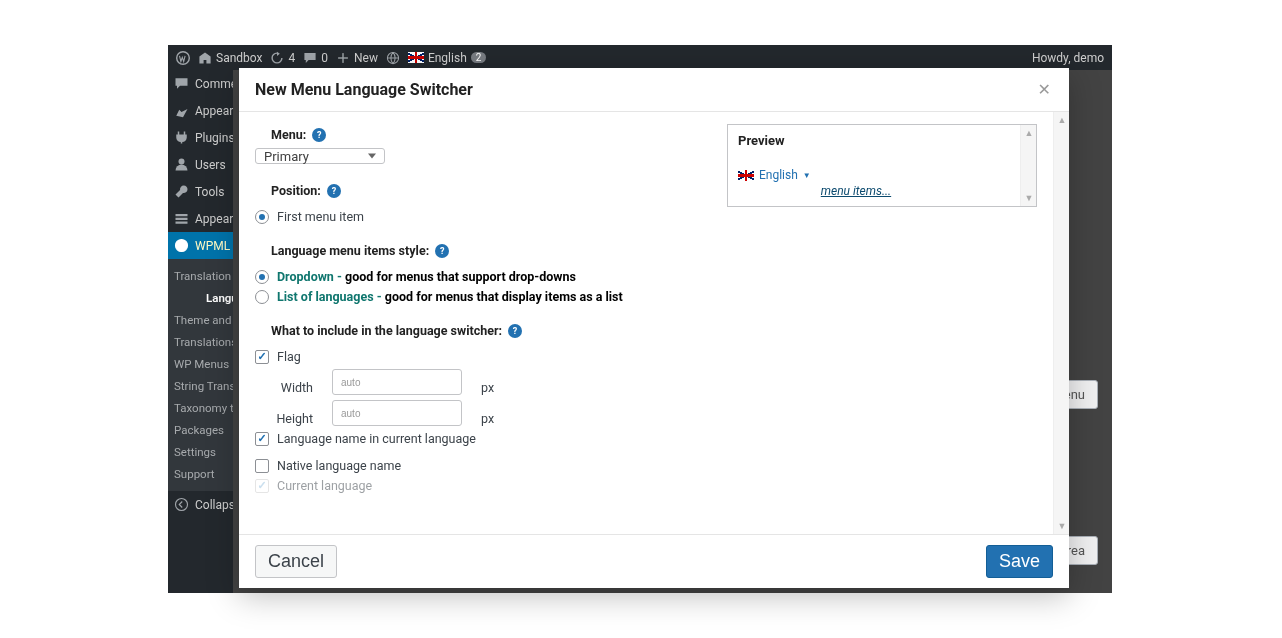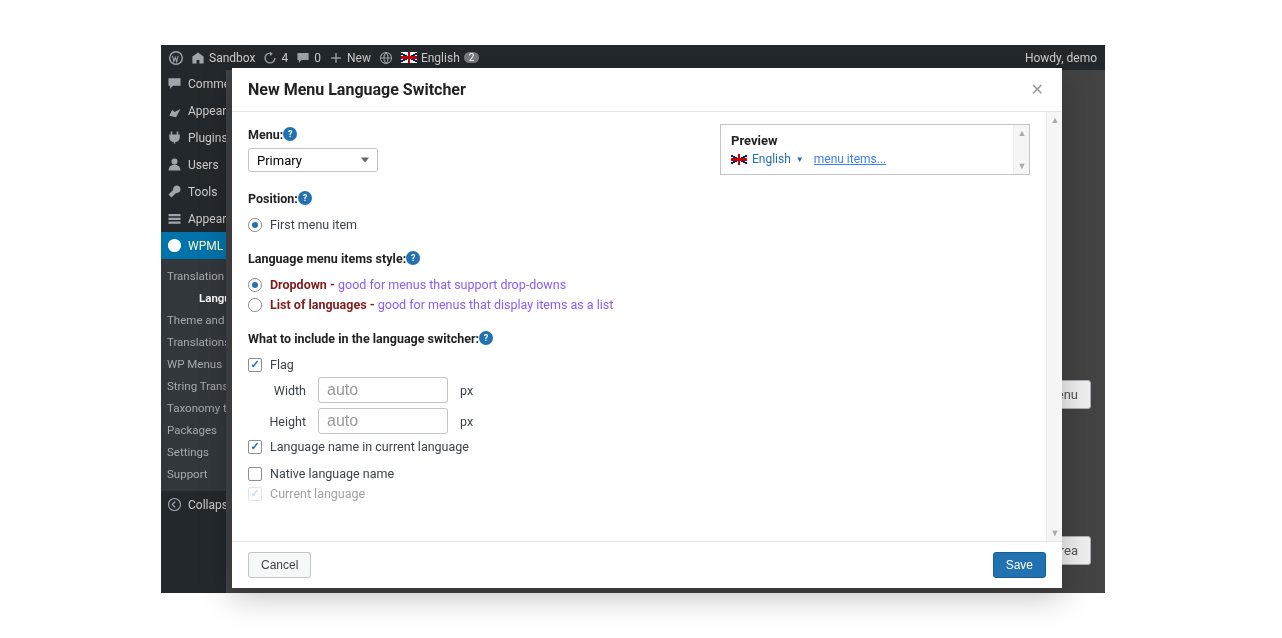--- a/index.html
+++ b/index.html
@@ -5,21 +5,21 @@
   * { box-sizing: border-box; margin: 0; padding: 0; }
   body {
     font-family: -apple-system, BlinkMacSystemFont, "Segoe UI", Roboto, Helvetica, Arial, sans-serif;
     background: #fff;
     width: 1282px;
     height: 638px;
     position: relative;
   }
   .outer-black {
     position: absolute;
-    left: 0;
+    left: 7px;
     top: 8px;
     width: 1266px;
     height: 622px;
     background: #000;
   }
   .inner-white {
     position: absolute;
     left: 0; top: 0;
     width: 1266px;
     height: 622px;
@@ -166,44 +166,46 @@
     gap: 20px;
     align-items: flex-start;
   }
   .col-left { flex: 1; }
   .col-right { width: 310px; }
   .form-label {
     font-size: 12.5px;
     font-weight: 700;
     color: #222;
     display: inline-flex;
-    align-items: flex-start;
+    align-items: center;
+    gap: 6px;
     margin-bottom: 6px;
+    margin-left: 16px;
   }
   .help-icon {
     width: 14px;
     height: 14px;
     border-radius: 50%;
     background: #2271b1;
     color: #fff;
     font-size: 9px;
     font-weight: bold;
     display: inline-flex;
     align-items: center;
     justify-content: center;
   }
   .wp-select {
     width: 130px;
-    height: 24px;
+    height: 16px;
     border: 1px solid #c3c4c7;
     border-radius: 3px;
     background: #fff;
     padding: 0 24px 0 8px;
     font-size: 13px;
-    color: #000000;
+    color: #404040;
     display: flex;
     align-items: center;
     position: relative;
   }
   .wp-select::after {
     content: "";
     position: absolute;
     right: 8px;
     top: 50%;
     width: 0;
@@ -251,40 +253,40 @@
     background: #fff;
     color: #2271b1;
     font-size: 11px;
     flex-shrink: 0;
   }
   .checkbox.checked::after {
     content: "✓";
     font-weight: bold;
   }
   .desc {
-    font-weight: 400;
-    color: #8b5cf6;
-  }
-  .strong { font-weight: 700; color: #7f1d1d; }
+    font-weight: 700;
+    color: #000000;
+  }
+  .strong { font-weight: 700; color: #0f766e; }
   .dim-row {
     display: flex;
-    align-items: center;
-    gap: 12px;
+    align-items: flex-end;
+    gap: 19px;
     margin: 5px 0 5px 20px;
     font-size: 12.5px;
     color: #3c434a;
   }
   .dim-row .lbl { width: 38px; text-align: right; }
   .dim-row input {
     width: 130px;
     height: 26px;
     border: 1px solid #c3c4c7;
     border-radius: 3px;
     padding: 0 8px;
-    font-size: 16px;
+    font-size: 10px;
   }
   .dim-row input::placeholder { color: #999; }
   .preview-box {
     border: 1px solid #c3c4c7;
     background: #fff;
     border-radius: 0;
     position: relative;
     padding: 8px 22px 8px 10px;
     font-size: 12px;
   }
@@ -300,22 +302,24 @@
     gap: 10px;
   }
   .preview-box .pv-row .lnk {
     color: #2271b1;
     text-decoration: none;
     display: inline-flex;
     align-items: center;
     gap: 5px;
   }
   .preview-box .pv-row .lnk2 {
-    color: #3b82f6;
+    color: #0c4a6e;
     text-decoration: underline;
+    font-style: italic;
+    margin-top: 32px;
   }
   .preview-box .pv-scroll {
     position: absolute;
     right: 0; top: 0; bottom: 0;
     width: 16px;
     background: #f5f5f5;
     border-left: 1px solid #eee;
   }
   .preview-box .pv-scroll .arrow {
     position: absolute;
@@ -329,21 +333,21 @@
   }
   .preview-box .pv-scroll .arrow.up { top: 2px; }
   .preview-box .pv-scroll .arrow.down { bottom: 2px; }
   .modal-footer {
     padding: 10px 16px;
     display: flex;
     align-items: center;
     justify-content: space-between;
   }
   .btn {
-    font-size: 12px;
+    font-size: 18px;
     padding: 5px 12px;
     border-radius: 3px;
     cursor: pointer;
   }
   .btn-secondary {
     background: #f6f7f7;
     border: 1px solid #c3c4c7;
     color: #3c434a;
   }
   .btn-primary {

